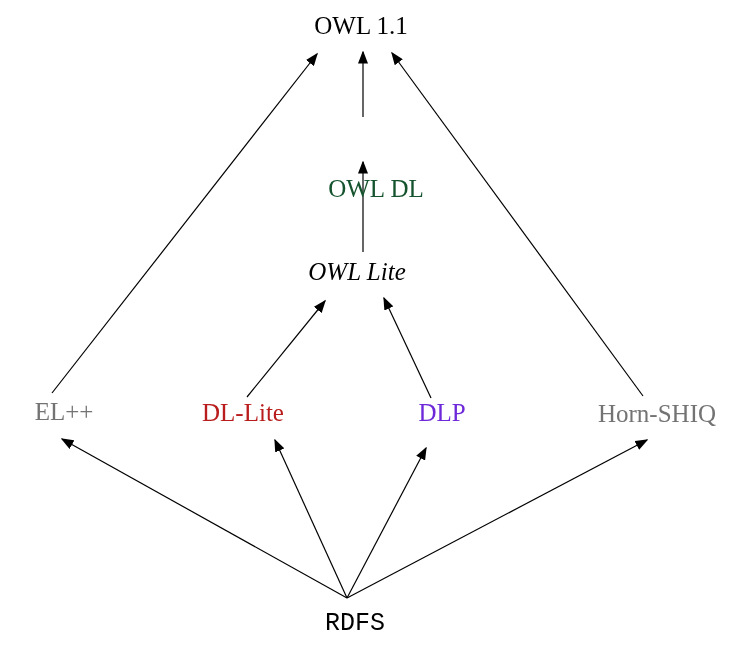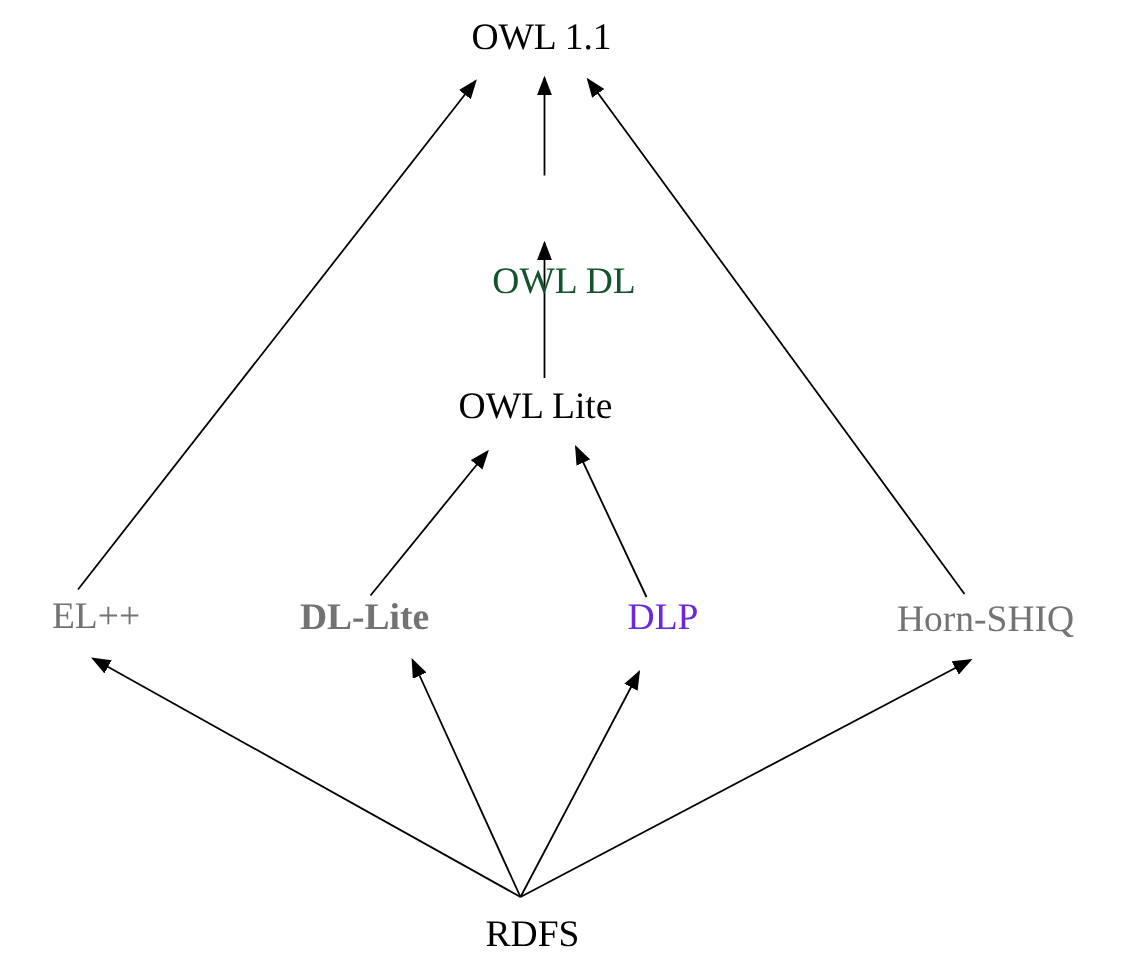--- a/index.html
+++ b/index.html
@@ -55,20 +55,20 @@
         <line x1="643" y1="396" x2="392" y2="53" marker-end="url(#arrowhead)" stroke="#000000"></line>
         <line x1="347" y1="598" x2="62" y2="439" marker-end="url(#arrowhead)" stroke="#000000"></line>
         <line x1="347" y1="598" x2="275" y2="440" marker-end="url(#arrowhead)" stroke="#000000"></line>
         <line x1="347" y1="598" x2="426" y2="448" marker-end="url(#arrowhead)" stroke="#000000"></line>
         <line x1="347" y1="598" x2="647" y2="440" marker-end="url(#arrowhead)" stroke="#000000"></line>
       </g>
   </svg>
   <div id="node-layer">
       <div class="node-label" style="left: 361px; top: 25px; color: rgb(0, 0, 0);">OWL 1.1</div>
       <div class="node-label" style="left: 376px; top: 140px; color: #14532d; margin-top: 48px;">OWL DL</div>
-      <div class="node-label" style="left: 357px; top: 271px; color: rgb(0, 0, 0);">OWL Lite</div>
+      <div class="node-label" style="left: 357px; top: 271px; color: rgb(0, 0, 0); font-style: italic;">OWL Lite</div>
       <div class="node-label" style="left: 64px; top: 411px; color: #737373;">EL++</div>
-      <div class="node-label" style="left: 243px; top: 412px; color: #737373; font-weight: bold;">DL-Lite</div>
+      <div class="node-label" style="left: 243px; top: 412px; color: #b91c1c;">DL-Lite</div>
       <div class="node-label" style="left: 442px; top: 412px; color: #6d28d9;">DLP</div>
       <div class="node-label" style="left: 657px; top: 413px; color: #737373;">Horn-SHIQ</div>
-      <div class="node-label" style="left: 355px; top: 623px; color: rgb(0, 0, 0);">RDFS</div>
+      <div class="node-label" style="left: 355px; top: 623px; color: rgb(0, 0, 0); font-family: Liberation Mono, monospace;">RDFS</div>
     </div>
 </div>
 
 </body></html>

